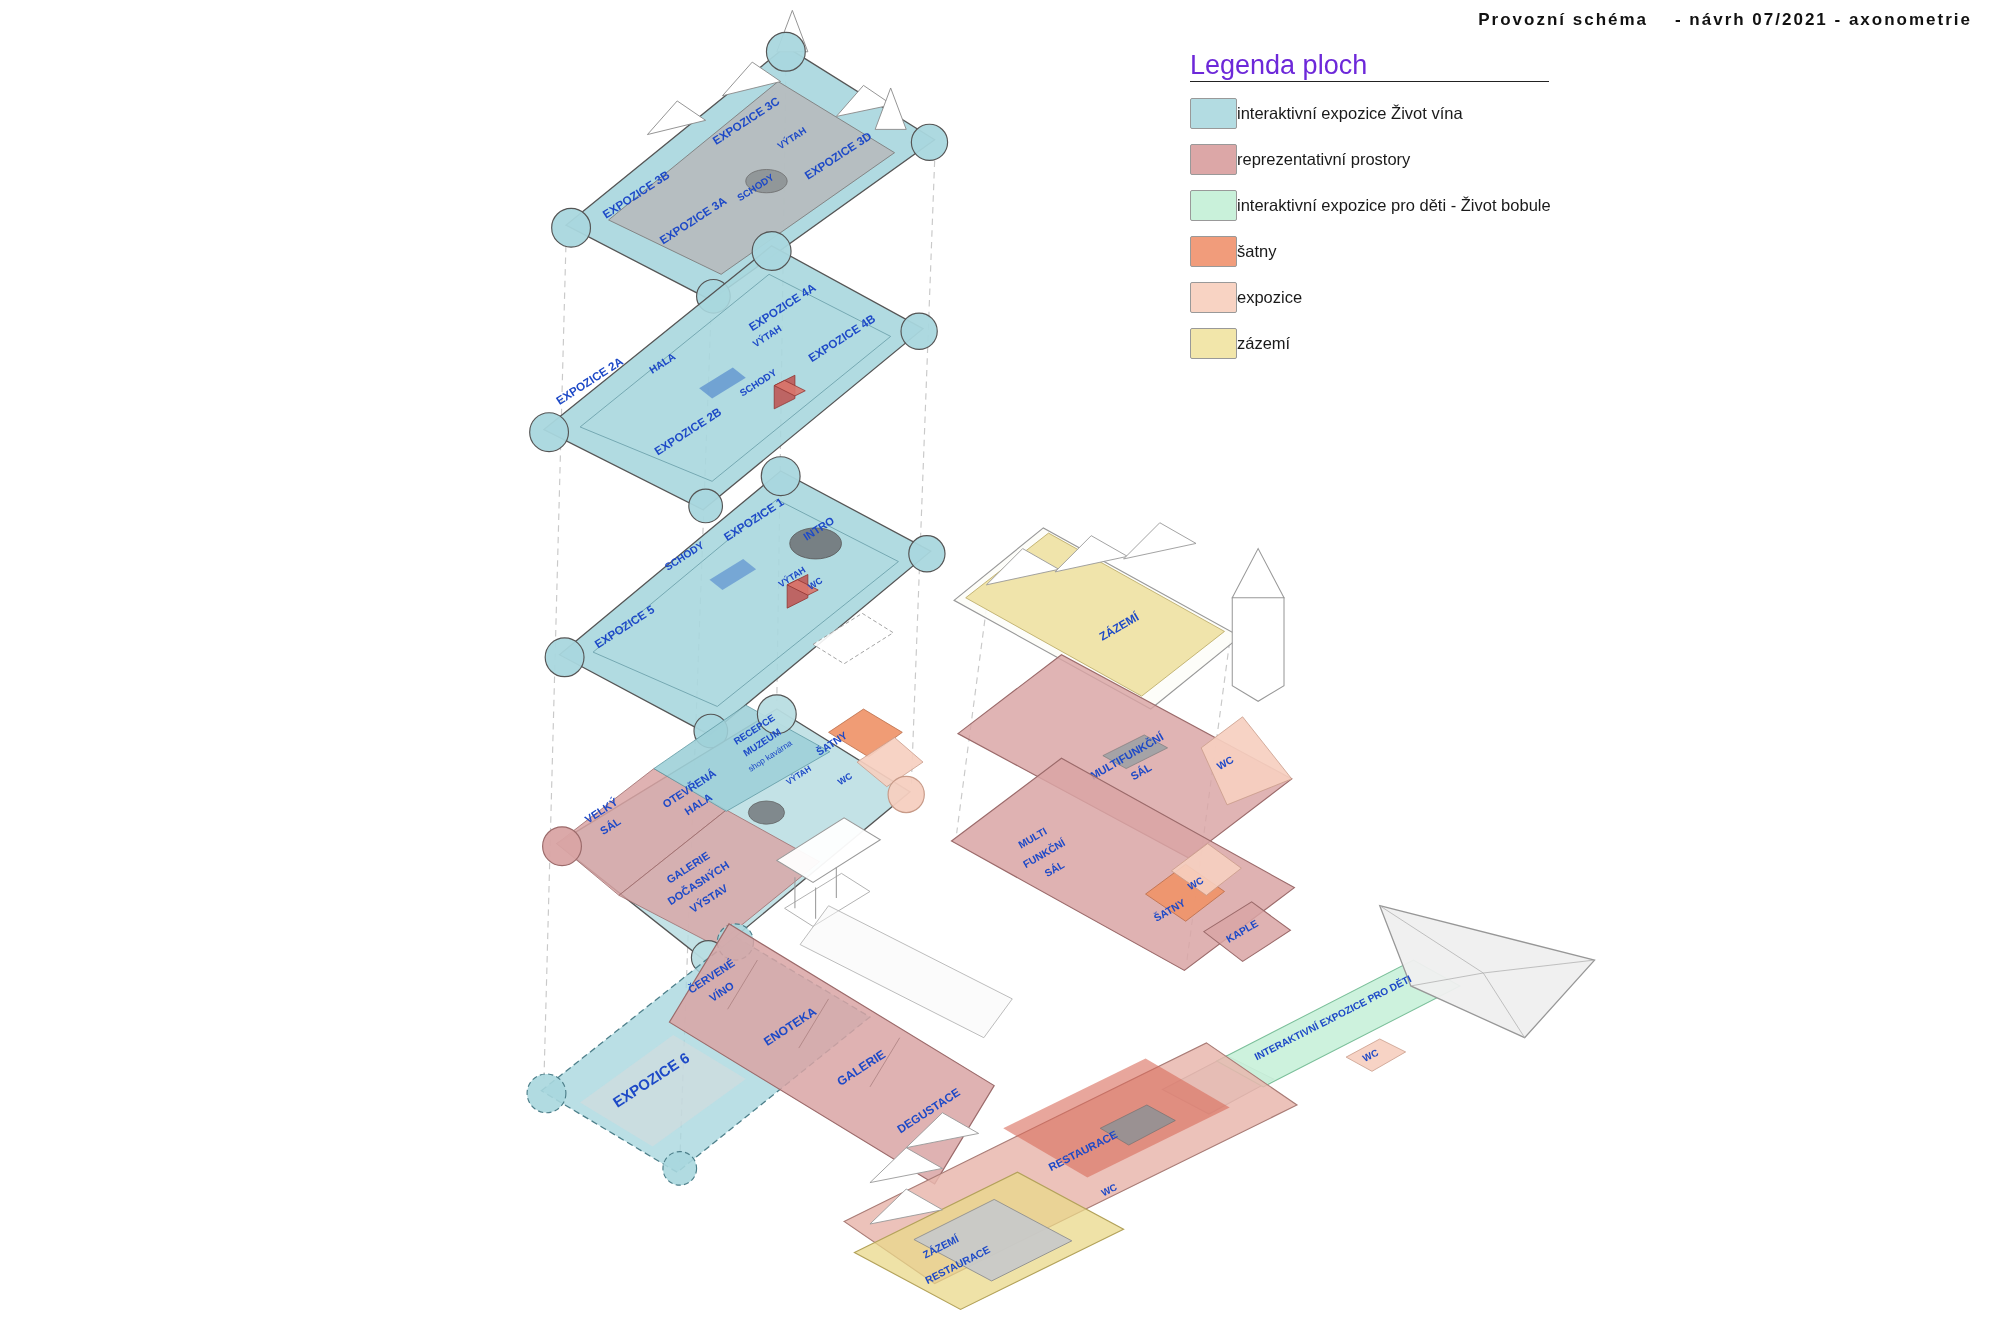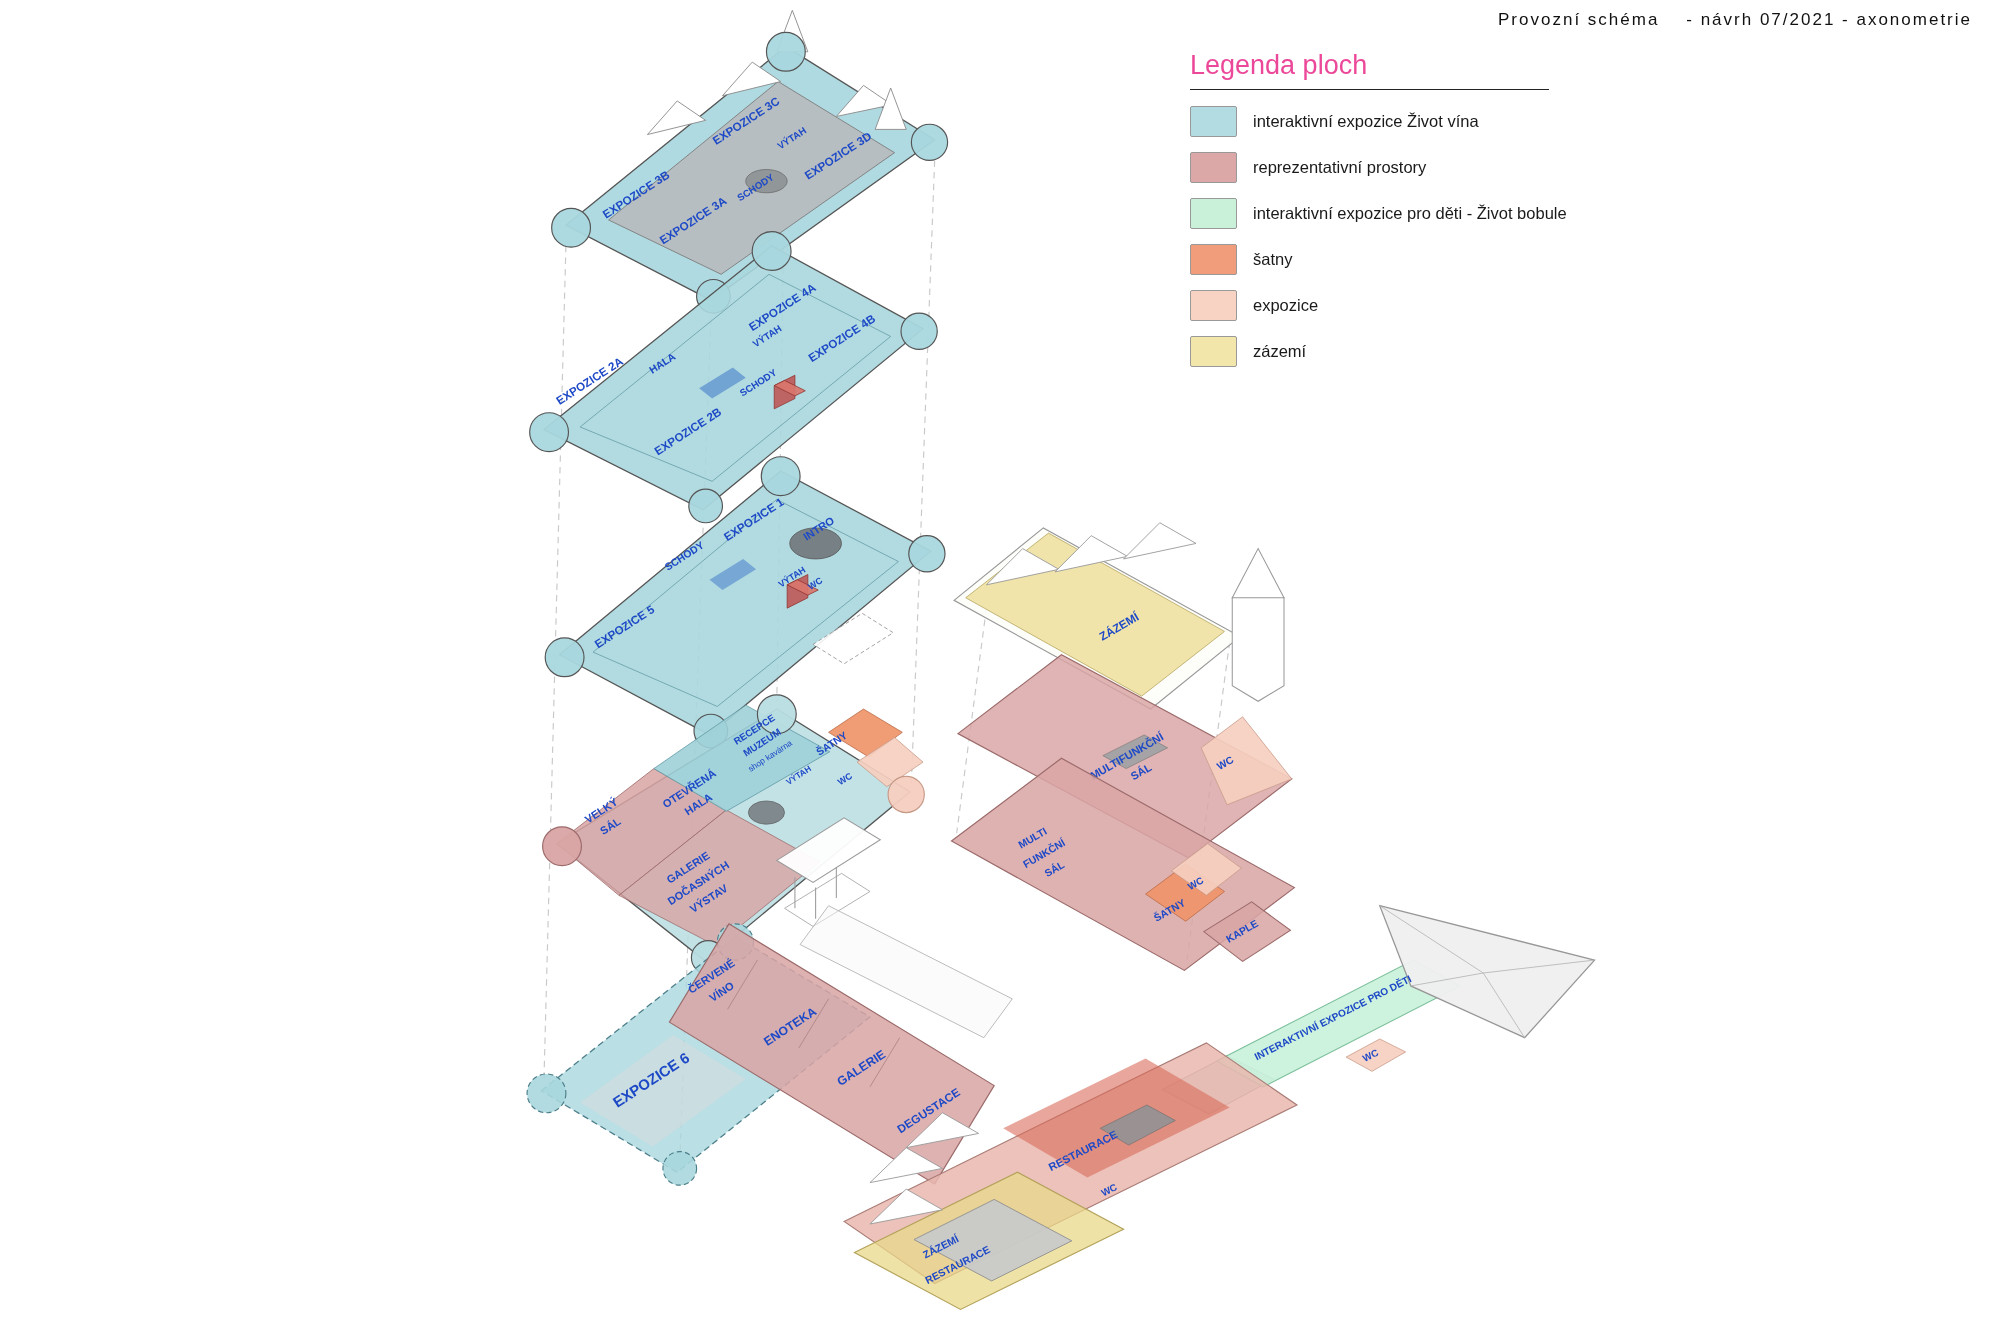--- a/index.html
+++ b/index.html
@@ -1,25 +1,25 @@
 <!DOCTYPE html>
 <html><head>
 <meta charset="utf-8">
 <style>
   html,body{margin:0;padding:0;background:#fff;}
   .page{position:relative;width:2000px;height:1334px;background:#ffffff;overflow:hidden;
         font-family:"Liberation Sans",sans-serif;}
   .diagram-svg{position:absolute;inset:0;width:100%;height:100%;}
   .diagram-svg text{font-family:"Liberation Sans",sans-serif;}
-  .header-title{position:absolute;top:10px;right:28px;font-size:17px;font-weight:normal;
+  .header-title{position:absolute;top:10px;right:28px;font-size:17px;font-weight:bold;
                 letter-spacing:2px;color:#111;white-space:pre;}
   .legend{position:absolute;left:1190px;top:50px;width:390px;}
-  .legend-title{font-size:27px;font-weight:500;color:#ec4899;margin:0 0 16px 0;
-                padding-bottom:8px;border-bottom:1.5px solid #222;width:92%;}
-  .legend-item{display:flex;align-items:center;gap:16px;margin-bottom:15px;}
+  .legend-title{font-size:27px;font-weight:500;color:#6d28d9;margin:0 0 16px 0;
+                border-bottom:1.5px solid #222;width:92%;}
+  .legend-item{display:flex;align-items:center;gap:0;margin-bottom:15px;}
   .swatch{width:45px;height:29px;border:1px solid #999;border-radius:2px;flex:none;}
   .legend-label{font-size:16.5px;color:#1a1a1a;}
 </style>
 </head>
 <body>
 
 <div class="page">
 
   <svg id="diagram" class="diagram-svg" viewBox="0 0 1545 1031" preserveAspectRatio="xMidYMid meet">
       <line x1="437" y1="190" x2="420" y2="836" stroke="#c9c9c9" stroke-width="0.9" stroke-dasharray="5,4"></line>

